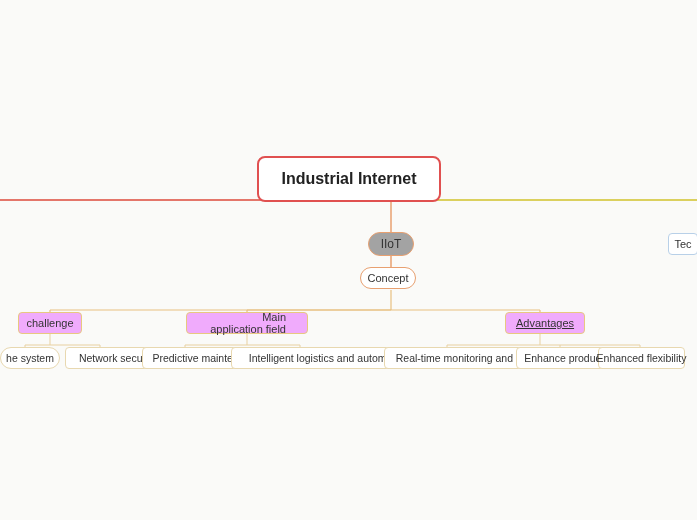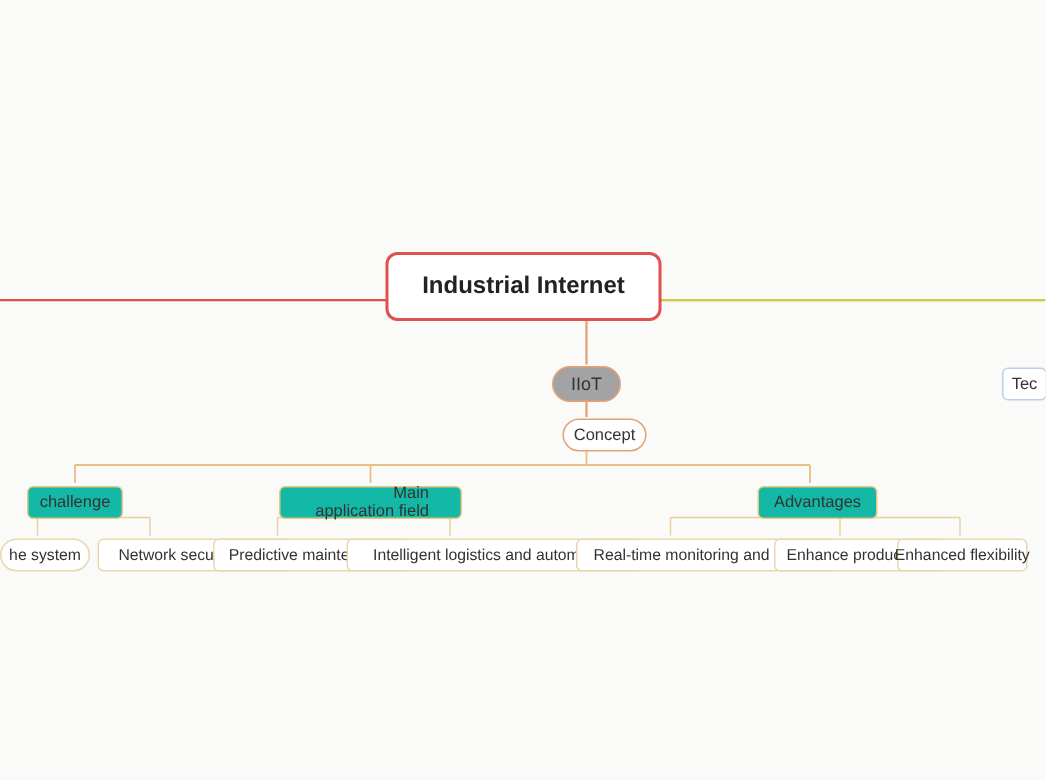--- a/index.html
+++ b/index.html
@@ -13,21 +13,20 @@
       position: relative;
     }
     .node {
       position: absolute;
       display: flex;
       align-items: center;
       justify-content: center;
       text-align: center;
       cursor: pointer;
       background: #fff;
-      margin-top: 12px;
     }
     .node-root {
       border: 2px solid #e05050;
       border-radius: 8px;
       padding: 8px 18px;
       font-size: 16px;
       font-weight: bold;
       color: #222;
       background: #fff;
     }
@@ -44,21 +43,21 @@
       padding: 3px 12px;
       color: #333;
       background: #fff;
       font-size: 11px;
     }
     .node-mid {
       border: 1.5px solid #e8c880;
       border-radius: 4px;
       padding: 4px 21px;
       color: #333;
-      background: #14b8a6;
+      background: #f0abfc;
       font-size: 11px;
     }
     .node-leaf {
       border: 1.5px solid #e8d8b0;
       border-radius: 4px;
       padding: 3px 8px;
       color: #333;
       background: #fff;
       font-size: 10.5px;
       white-space: nowrap;
@@ -117,27 +116,27 @@
 
   <line x1="0" y1="200" x2="349" y2="200" stroke="#e05050" stroke-width="1.5"></line>
 
   <line x1="349" y1="200" x2="697" y2="200" stroke="#d4c840" stroke-width="1.5"></line>
 </svg>
 
 <div class="node node-root" style="left: 257px; top: 156px; width: 184px; height: 46px;">Industrial Internet</div>
 
 <div class="node node-iot" style="left: 368px; top: 232px; width: 46px; height: 24px;">IIoT</div>
 
-<div class="node node-concept" style="left: 375px; top: 267px; width: 56px; height: 22px;">Concept</div>
+<div class="node node-concept" style="left: 360px; top: 267px; width: 56px; height: 22px;">Concept</div>
 
 <div class="node node-mid" style="left: 18px; top: 312px; width: 64px; height: 22px;">challenge</div>
 
 <div class="node node-mid" style="left: 186px; top: 312px; width: 122px; height: 22px; text-align: right;">Main application field</div>
 
-<div class="node node-mid" style="left: 505px; top: 312px; width: 80px; height: 22px;">Advantages</div>
+<div class="node node-mid" style="left: 505px; top: 312px; width: 80px; height: 22px; text-decoration: underline;">Advantages</div>
 
 <div class="node node-tech" style="left: 668px; top: 233px; width: 30px; height: 22px;">Tec</div>
 
 <div class="node node-leaf" style="left: 0px; top: 347px; width: 60px; height: 22px; border-radius: 11px;">he system</div>
 
 <div class="node node-leaf" style="left: 65px; top: 347px; width: 130px; height: 22px;">Network security risks</div>
 
 <div class="node node-leaf" style="left: 142px; top: 347px; width: 130px; height: 22px;">Predictive maintenance</div>
 
 <div class="node node-leaf" style="left: 231px; top: 347px; width: 196px; height: 22px;">Intelligent logistics and automation</div>

